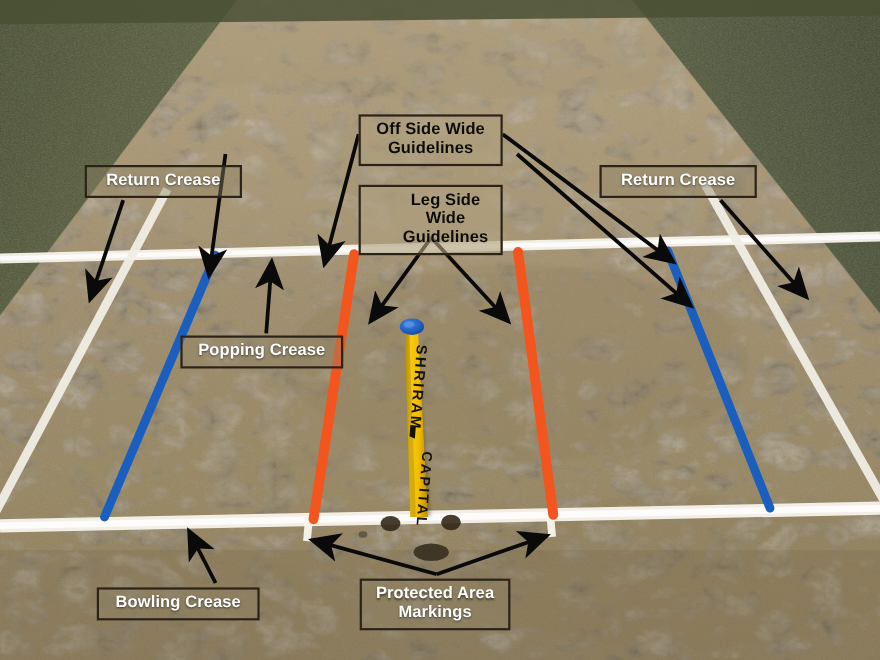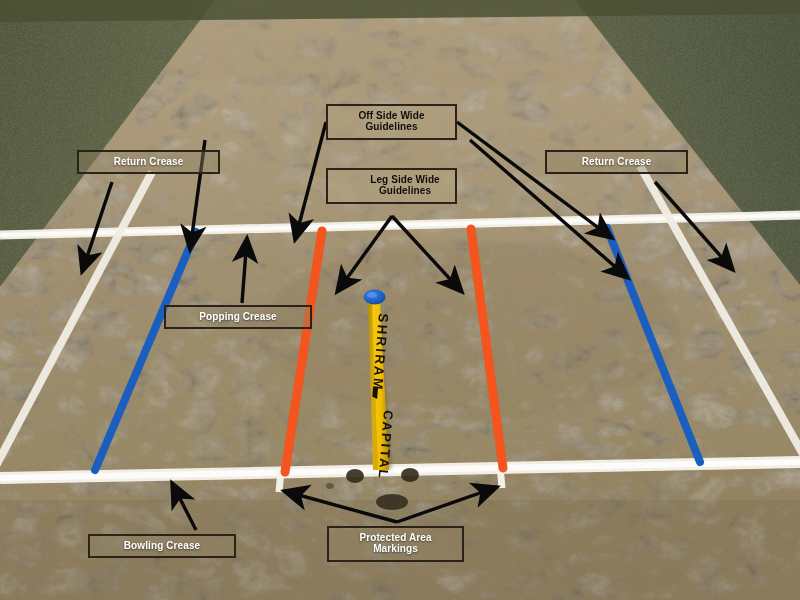--- a/index.html
+++ b/index.html
@@ -9,21 +9,21 @@
     background:#9b8a68;
   }
   #stage svg.layer{position:absolute;left:0;top:0;width:800px;height:600px;}
 
   
   .lbl{
     position:absolute;
     box-sizing:border-box;
     border:2px solid #2b2218;
     padding:4px 9px 5px 9px;
-    font-size:10px;
+    font-size:15px;
     font-weight:bold;
     line-height:1.13;
     text-align:center;
     white-space:pre-line;
     letter-spacing:.1px;
     z-index:40;
   }
   .lbl.dark{ color:#0d0b07; background:rgba(176,160,126,0.62); text-shadow:0 0 1px rgba(190,175,140,.9); }
   .lbl.light{ color:#ffffff; background:rgba(143,130,101,0.42); text-shadow:0 1px 2px rgba(0,0,0,.55);text-align:center; }
 

